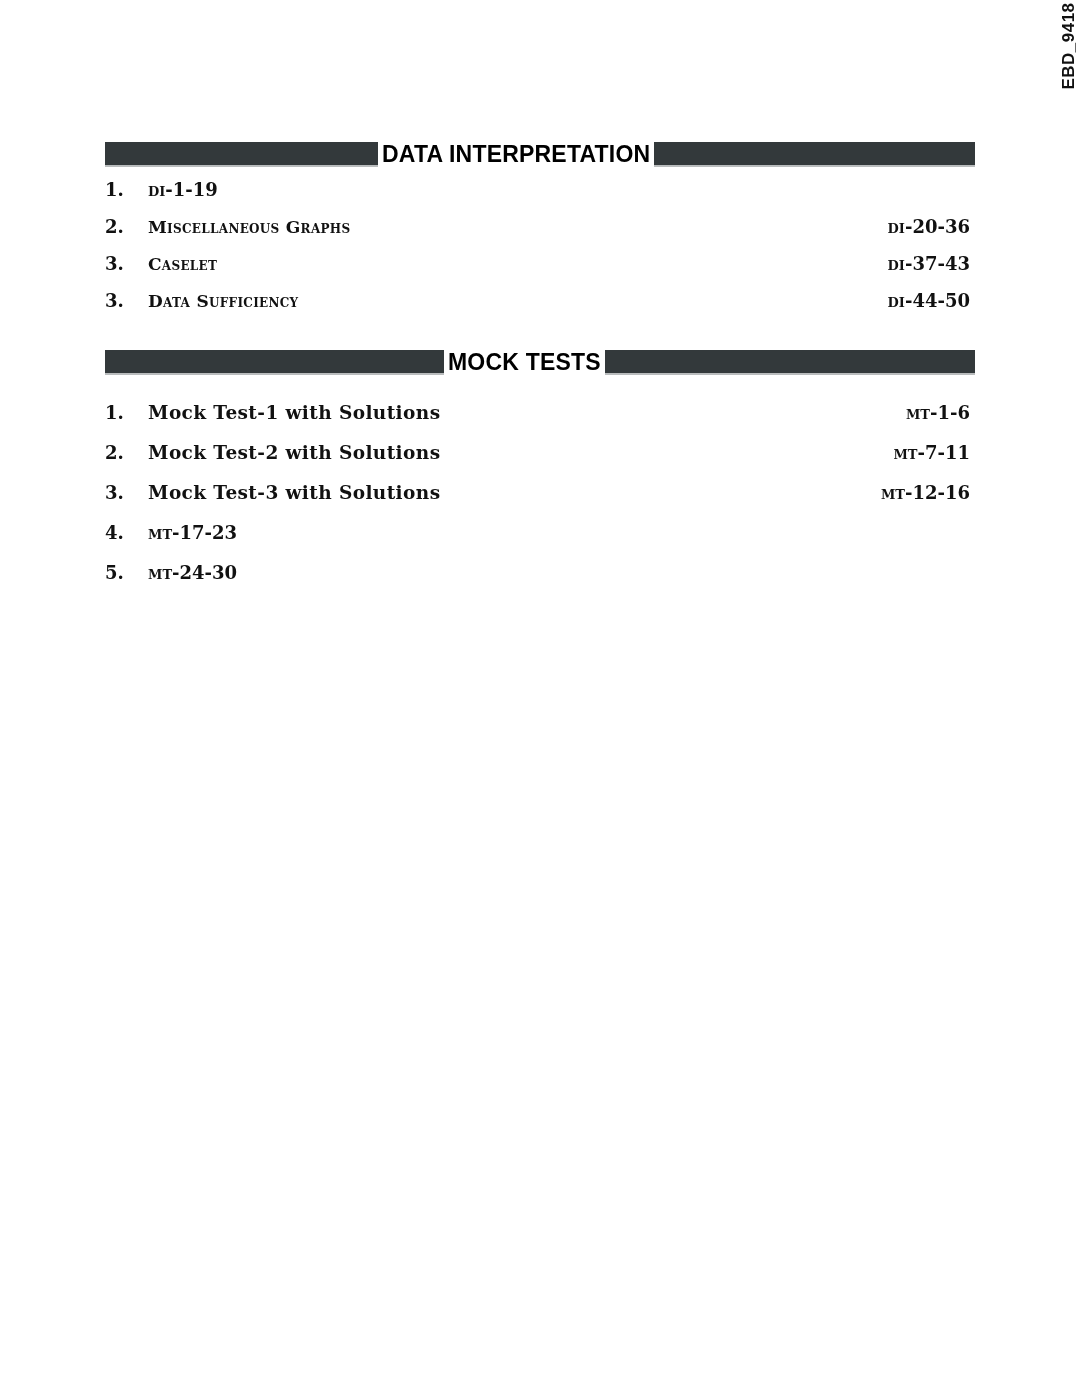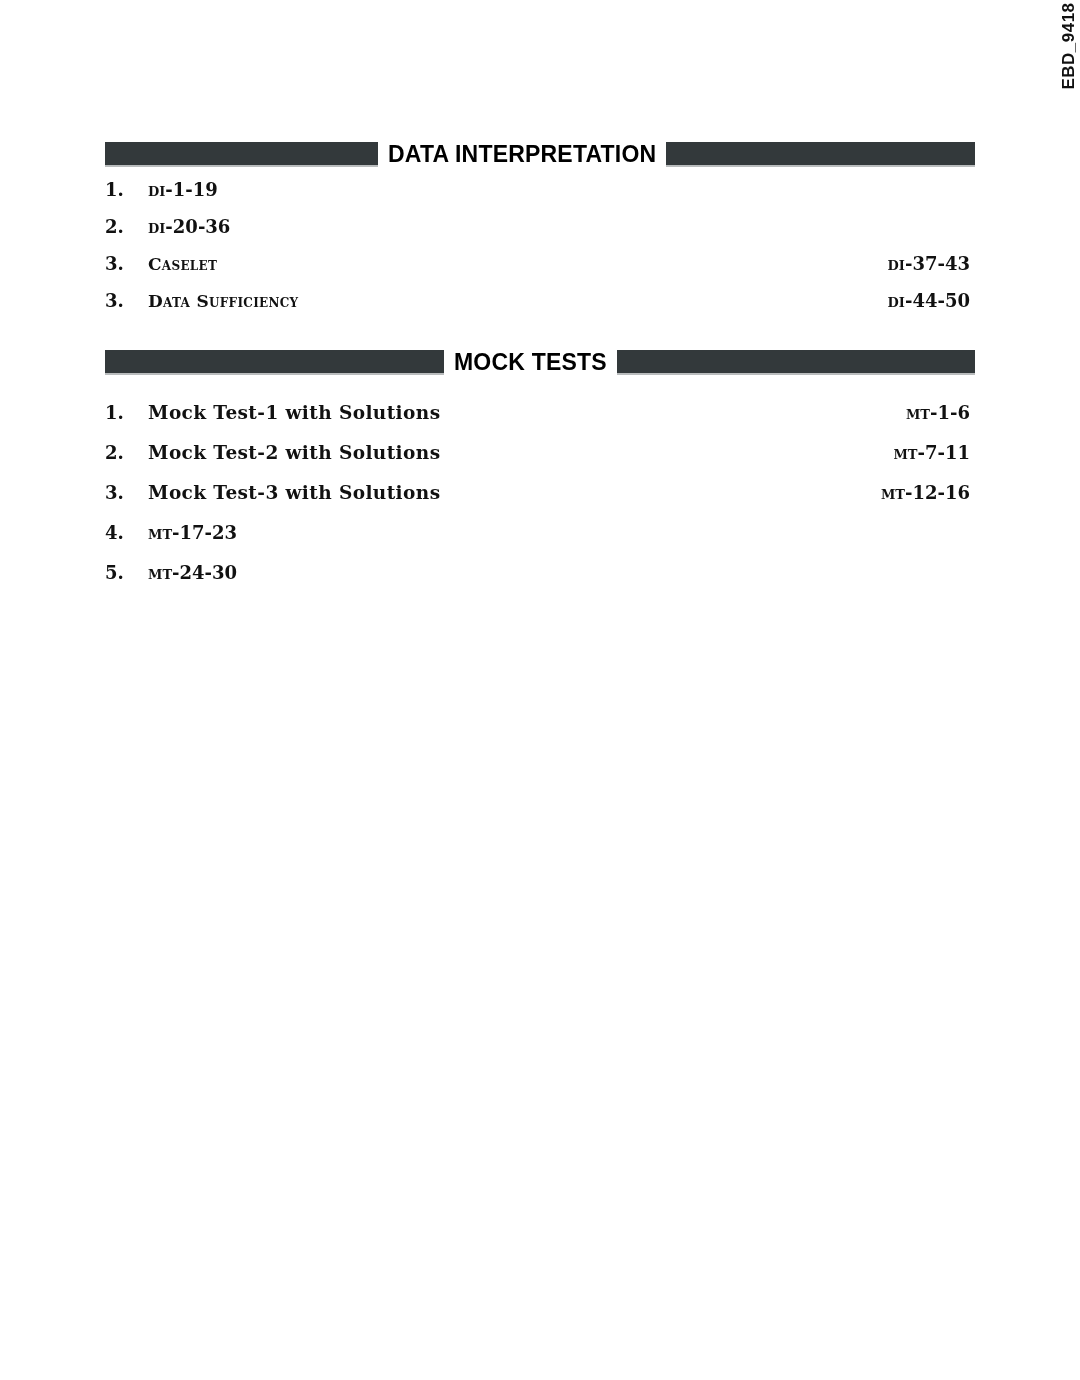--- a/index.html
+++ b/index.html
@@ -1,21 +1,21 @@
 <!DOCTYPE html>
 <html><head>
 <meta charset="utf-8">
 <style>
   html, body { margin:0; padding:0; }
   body { width:1080px; height:1380px; background:#ffffff; position:relative; overflow:hidden; font-family:"DejaVu Serif", serif; color:#111; }
   .code { position:absolute; left:1058px; top:0px; width:22px; height:92px; }
   .code span { position:absolute; left:50%; top:50%; transform:translate(-50%,-50%) rotate(-90deg); font-family:"Liberation Sans", sans-serif; font-weight:bold; font-size:17px; white-space:nowrap; letter-spacing:0.5px; color:#111; }
   .section-bar { position:absolute; left:105px; width:870px; height:25px; display:flex; align-items:center; }
   .bar-seg { height:25px; background:#33393b; border-bottom:2px solid #b9bcbd; box-sizing:border-box; }
-  .bar-title { font-family:"Liberation Sans", sans-serif; font-weight:bold; font-size:23px; padding:0 10px; white-space:nowrap; color:#000; line-height:25px; letter-spacing:0.2px; }
+  .bar-title { font-family:"Liberation Sans", sans-serif; font-weight:bold; font-size:23px; padding:0 4px; white-space:nowrap; color:#000; line-height:25px; letter-spacing:0.2px; }
   .row { position:absolute; left:105px; width:865px; display:flex; align-items:baseline; font-weight:bold; }
   .num { width:43px; font-size:18px; }
   .label { flex:1; font-size:17px; font-variant:small-caps; letter-spacing:0.3px; }
   .label.plain { font-variant:normal; font-size:18.5px; letter-spacing:0.4px; }
   .page { font-size:18px; text-align:right; white-space:nowrap; }
   .page .pre { font-variant:small-caps; text-transform:lowercase;text-align:center; }
 </style>
 </head>
 <body>
 
@@ -28,20 +28,21 @@
   <div class="bar-title">DATA INTERPRETATION</div>
   <div class="bar-seg" style="flex:1;"></div>
 </div>
 
 <div class="row" style="top:179px;">
   <span class="num">1.</span>
   <span class="page"><span class="pre">DI</span><span>-1-19</span></span>
 </div>
 <div class="row" style="top:216px;">
   <span class="num">2.</span>
+  <span class="label">Miscellaneous Graphs</span>
   <span class="page"><span class="pre">DI</span><span>-20-36</span></span>
 </div>
 <div class="row" style="top:253px;">
   <span class="num">3.</span>
   <span class="label">Caselet</span>
   <span class="page"><span class="pre">DI</span><span>-37-43</span></span>
 </div>
 <div class="row" style="top:290px;">
   <span class="num">3.</span>
   <span class="label">Data Sufficiency</span>

